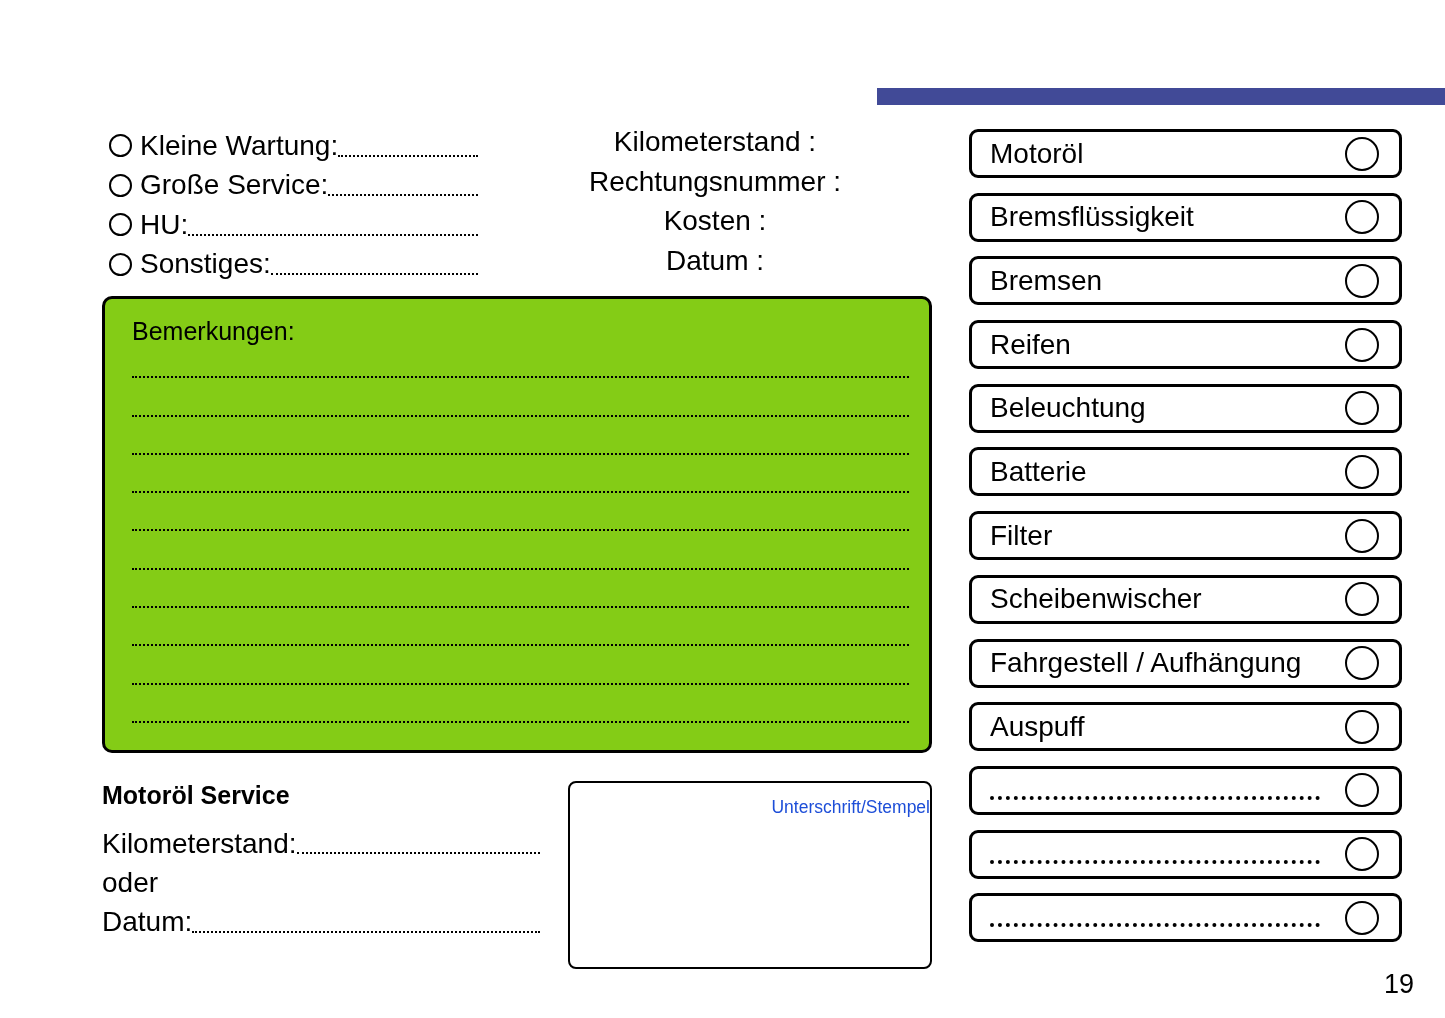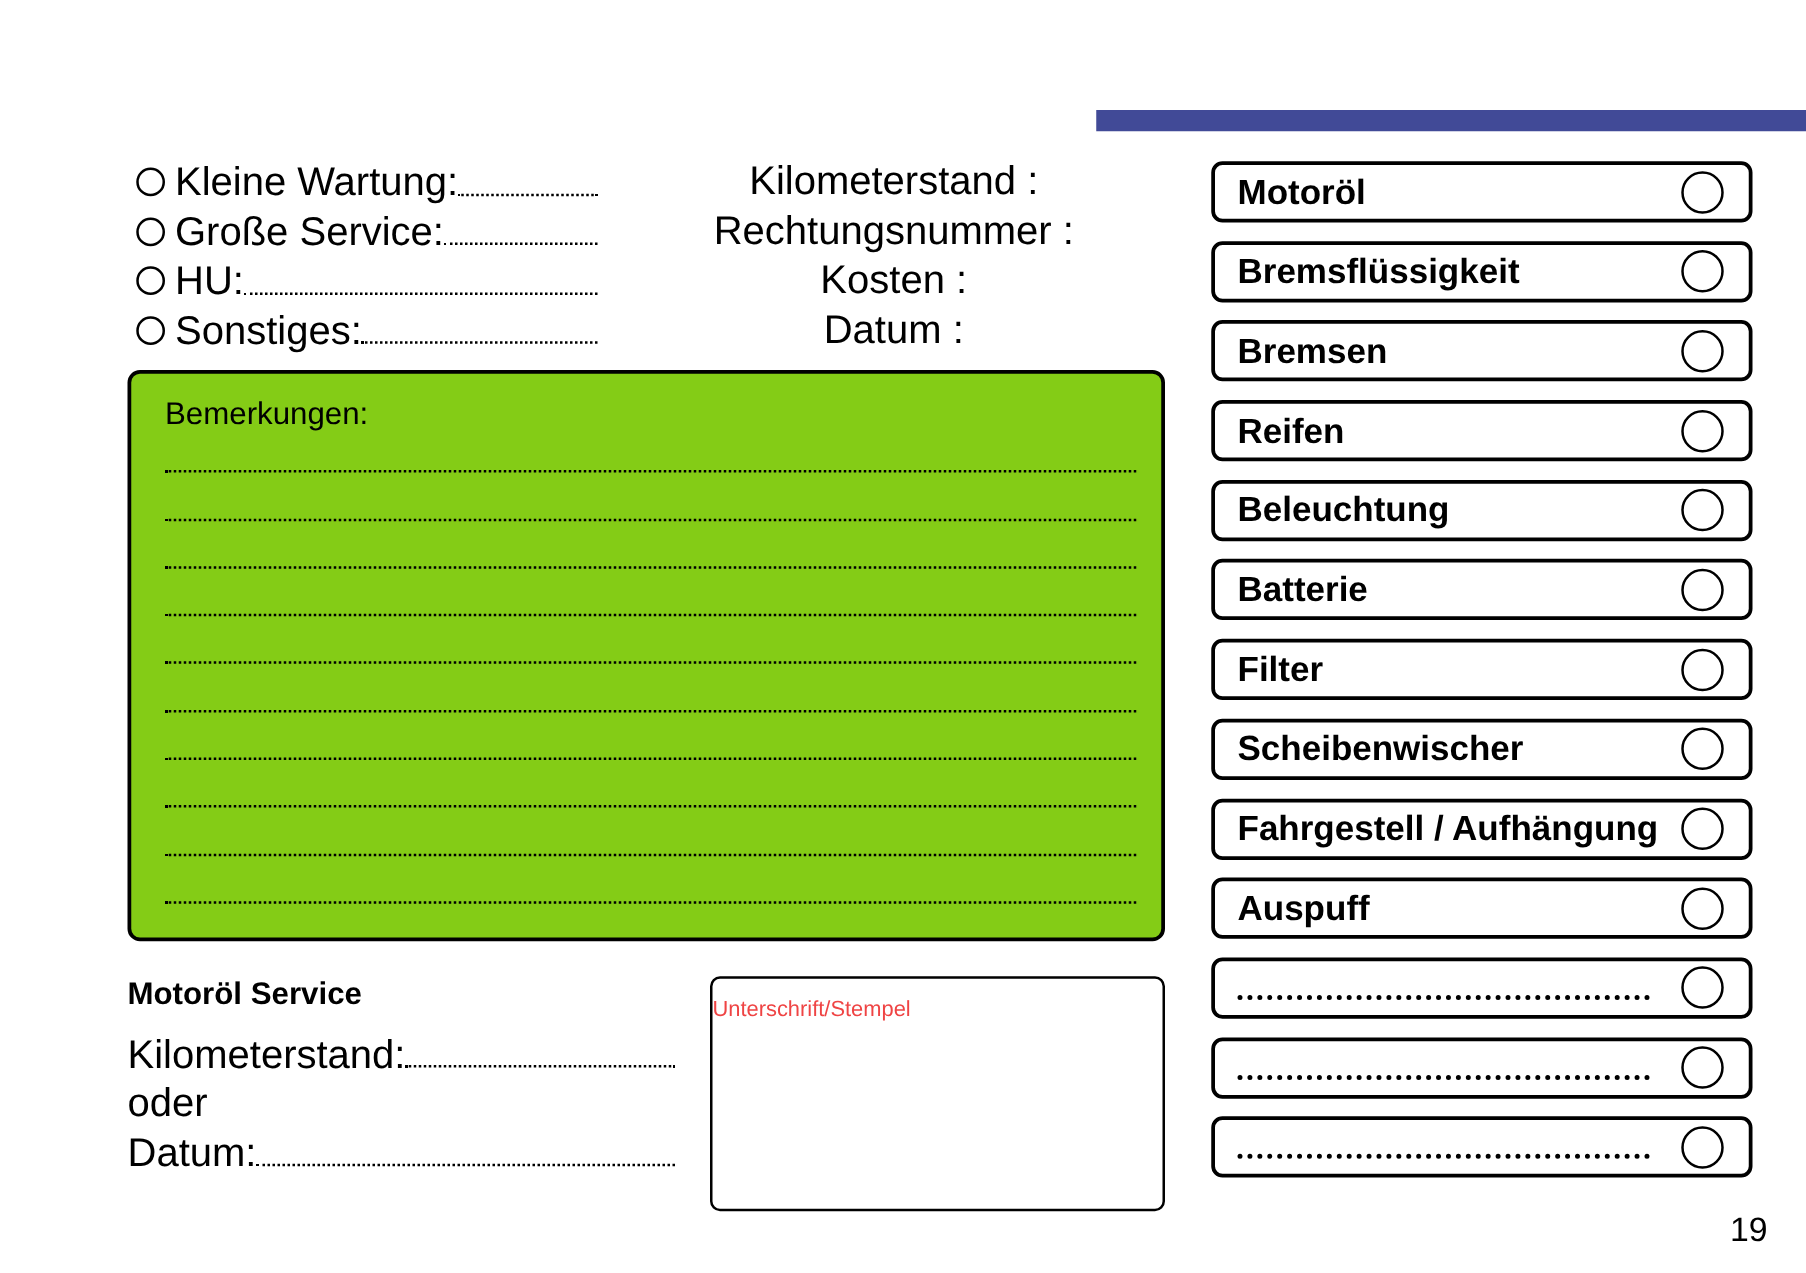--- a/index.html
+++ b/index.html
@@ -7,45 +7,45 @@
   .page {
     position:relative; width:1445px; height:1018px; background:#fff;
     font-family:"Liberation Sans", sans-serif; color:#000; overflow:hidden;
   }
   .accent-bar { position:absolute; left:877px; top:88px; width:568px; height:17px; }
 
   
   .service-types { position:absolute; left:109px; top:126px; width:369px; }
   .st-row { display:flex; align-items:center; height:39.5px; }
   .radio-circle { flex:0 0 auto; width:23px; height:23px; border:2.6px solid #000; border-radius:50%; margin-right:8px; background:#fff; }
-  .form-label { font-size:32px; white-space:nowrap; color:#000; }
+  .form-label { font-size:28px; white-space:nowrap; color:#000; }
   .dot-fill { flex:1 1 auto; height:0; border-bottom:2.5px dotted #000; align-self:flex-end; margin-bottom:9px; }
 
   
   .service-details { position:absolute; left:503px; top:126px; width:424px; }
   .sd-row { display:flex; align-items:center; height:39.5px;flex-direction:column; }
 
   
   .remarks-box { position:absolute; left:102px; top:296px; width:830px; height:457px; border:3px solid #000; border-radius:10px; background:#84cc16; }
   .remarks-title { position:absolute; left:27px; top:18px; font-size:25px; }
   .remark-lines { position:absolute; left:27px; top:41px; width:777px; }
   .remark-line { height:38.3px; border-bottom:2.5px dotted #000; }
 
   
   .next-service { position:absolute; left:102px; top:781px; width:438px; }
   .ns-title { font-size:25px; font-weight:bold; height:30px; margin-bottom:13px; }
   .ns-row { display:flex; align-items:center; height:39.3px; }
 
   
   .signature-box { position:absolute; left:568px; top:781px; width:364px; height:188px; border:2.6px solid #000; border-radius:8px; background:#fff; }
-  .signature-label { margin-top:14px; text-align:left; font-size:17.5px; color:#ef4444; }
+  .signature-label { margin-top:14px; text-align:right; font-size:17.5px; color:#1d4ed8; }
 
   
   .checklist { position:absolute; left:969px; top:129px; width:433px; }
-  .cl-row { position:relative; display:flex; align-items:center; height:49px; border:3px solid #000; border-radius:9px; margin-bottom:14.7px; background:#fff;font-weight:bold; }
+  .cl-row { position:relative; display:flex; align-items:center; height:49px; border:3px solid #000; border-radius:9px; margin-bottom:14.7px; background:#fff; }
   .cl-label { font-size:28px; margin-left:18px; white-space:nowrap; }
   .cl-dots { width:330px; margin-left:18px; height:0; border-bottom:4.5px dotted #000; align-self:flex-end; margin-bottom:12px; }
   .check-circle { position:absolute; right:20px; top:50%; transform:translateY(-50%); width:34px; height:34px; border:2.6px solid #000; border-radius:50%; background:#fff; }
 
   .page-number { position:absolute; left:1384px; top:969px; width:48px; font-size:27px; text-align:left; }
 </style>
 </head>
 <body>
 
 <div class="page">

